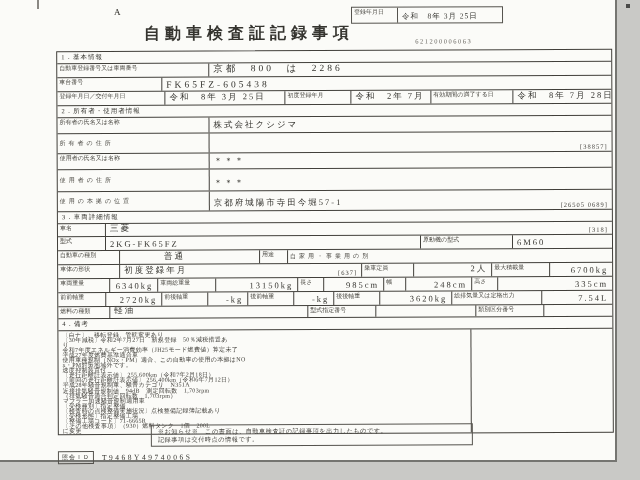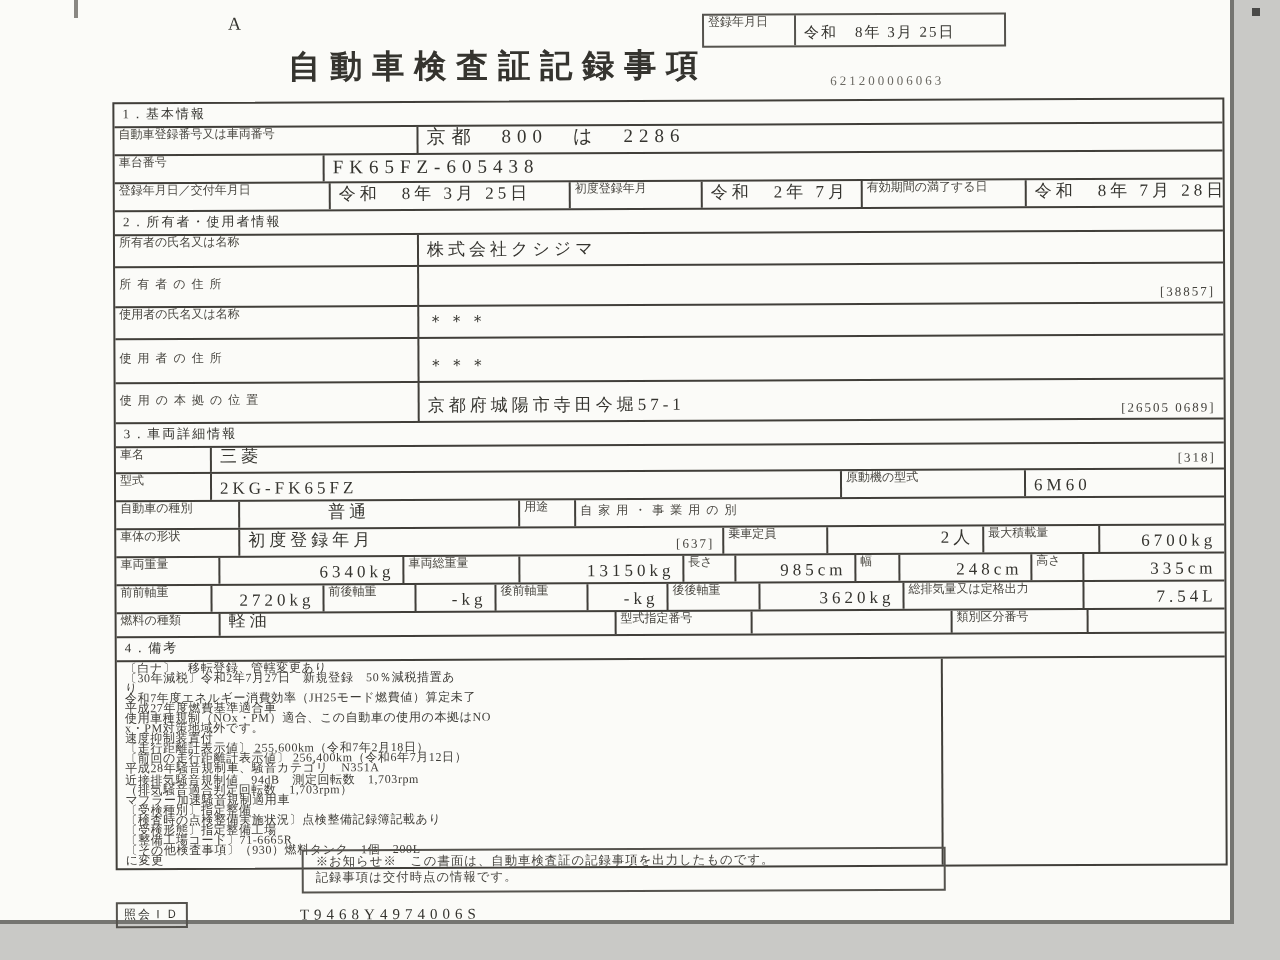--- a/index.html
+++ b/index.html
@@ -30,21 +30,21 @@
   .code{margin-left:auto;font-size:6.5px;letter-spacing:1px;align-self:flex-end;color:#45433e;}
   .remarks-wrap{height:103px;display:flex;}
   .remarks-text{width:413px;border-right:1px solid #413f3a;box-sizing:border-box;
     padding:2px 4px;overflow:hidden;}
   .remark-line{font-size:6px;line-height:5.05px;white-space:nowrap;letter-spacing:0.3px;color:#3d3b36;}
   .footer-note{position:absolute;left:150px;top:424px;width:322px;height:22px;
     border:1px solid #55534e;box-sizing:border-box;padding:2px 6px;}
   .footer-note div{font-size:6.2px;line-height:8px;letter-spacing:0.5px;color:#45433e;}
   .inquiry{position:absolute;left:57px;top:450px;display:flex;align-items:center;}
   .inquiry .ibox{border:1px solid #55534e;font-size:6px;padding:1px 3px;letter-spacing:1px;}
-  .inquiry .ival{font-size:7.5px;letter-spacing:2.5px;padding-left:8px;margin-left:48px;}
+  .inquiry .ival{font-size:7.5px;letter-spacing:2.5px;padding-left:8px;}
   .flex1{flex:1;}
 </style>
 </head>
 <body>
 
 <div class="scan">
   <div class="paper"></div>
   <div class="corner-dot" style="left:626px;top:4px;width:4px;height:4px;"></div>
   <div class="corner-dot" style="left:37px;top:0;width:2px;height:9px;background:#8a8883;"></div>
 
@@ -133,21 +133,21 @@
           <span>初度登録年月</span>
           <span class="code">[637]</span>
         </div>
         <div class="cell lab" style="width:52px;">乗車定員</div>
         <div class="cell val" style="width:78px;justify-content:flex-end;">2人</div>
         <div class="cell lab" style="width:58px;">最大積載量</div>
         <div class="cell val flex1" style="justify-content:flex-end;">6700kg</div>
       </div>
       <div class="row" style="height:14px;">
         <div class="cell lab" style="width:52px;">車両重量</div>
-        <div class="cell val" style="width:92px;justify-content:flex-end;">6340kg</div>
+        <div class="cell val" style="width:48px;justify-content:flex-end;">6340kg</div>
         <div class="cell lab" style="width:58px;">車両総重量</div>
         <div class="cell val" style="width:82px;justify-content:flex-end;">13150kg</div>
         <div class="cell lab" style="width:26px;">長さ</div>
         <div class="cell val" style="width:60px;justify-content:flex-end;">985cm</div>
         <div class="cell lab" style="width:22px;">幅</div>
         <div class="cell val" style="width:66px;justify-content:flex-end;padding-left:44px;">248cm</div>
         <div class="cell lab" style="width:26px;">高さ</div>
         <div class="cell val flex1" style="justify-content:flex-end;">335cm</div>
       </div>
       <div class="row" style="height:14px;">

